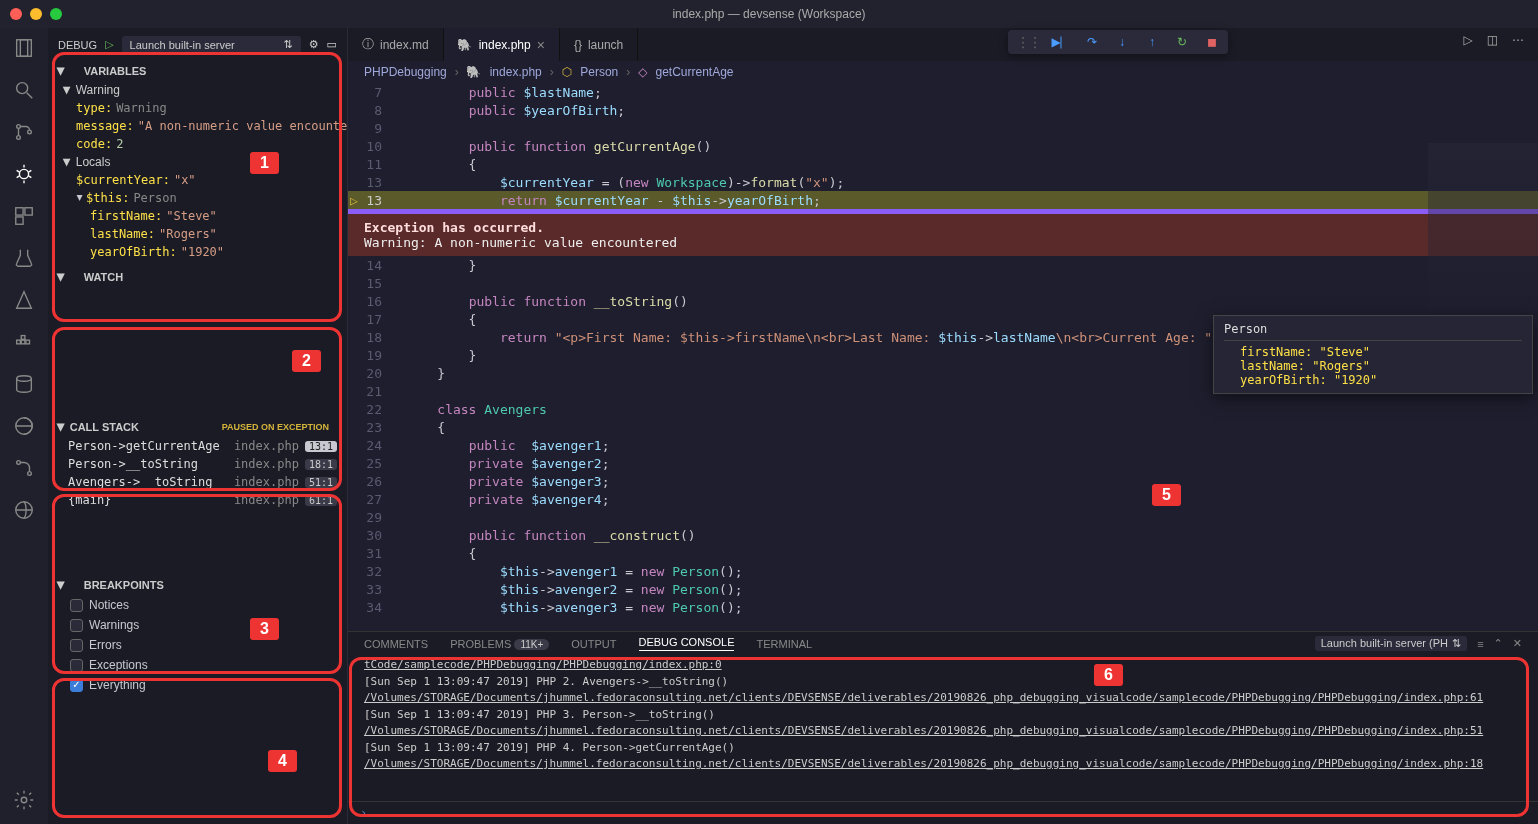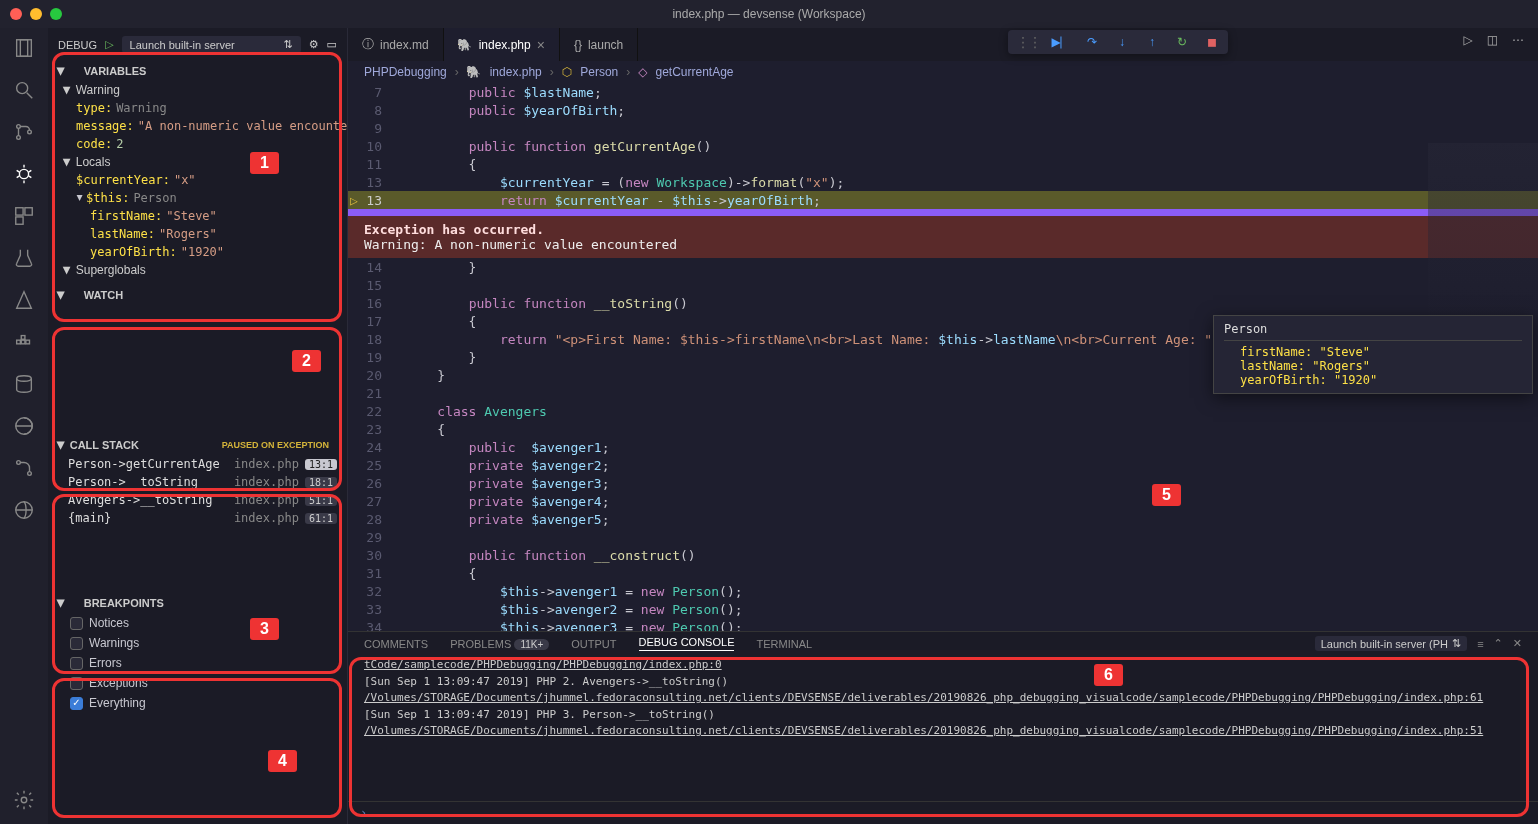--- a/index.html
+++ b/index.html
@@ -117,21 +117,21 @@
   .gutter.hl { color:#ccc; }
   .line-body { flex:1; white-space:pre; padding-left:8px; }
   .kw { color:#c586c0; }
   .fn { color:#dcdcaa; }
   .var { color:#9cdcfe; }
   .cls { color:#4ec9b0; }
   .str { color:#ce9178; }
   .exec-line { background:#5a5a2a; }
   .bp-indicator { position:absolute; left:2px; color:#d4b43a; }
   .exception-banner {
-    background:#5a2a2a; border-top:7px solid #8b5cf6;
+    background:#5a2a2a; border-top:5px solid #8b5cf6;
     padding:6px 16px; color:#eee; font-size:13px;
   }
   .exception-banner .hdr { font-weight:700; color:#ffdddd; }
   .hover-tip {
     position:absolute; left:865px; top:232px; background:#252535;
     border:1px solid #444; padding:6px 10px; font-family:"Menlo","Consolas",monospace;
     font-size:12px; z-index:5; box-shadow:0 4px 16px rgba(0,0,0,.5);
     min-width: 320px;
   }
   .hover-hdr { color:#ddd; border-bottom:1px solid #444; padding-bottom:4px; margin-bottom:4px; }
@@ -153,21 +153,21 @@
   .editor-actions { position:absolute; top:5px; right:14px; display:flex; gap:14px; color:#aaa; }
   .minimap {
     position:absolute; top:60px; right:0; width:110px; height:180px;
     background: linear-gradient(#2a2a3a, #1e1e2e);
     opacity:.4;
   }
   .status-row { display:flex; justify-content:space-between; align-items:center; }
   .paused-badge { font-size:9px; font-weight:700; color:#d4b43a; padding-right:8px; }
   .panel-select {
     background:#2a2a3a; padding:1px 6px; border-radius:3px; color:#ccc;
-    font-size:11px; display:flex; align-items:center; gap:4px;
+    font-size:11px; display:flex; gap:4px;
   }
 </style>
 </head>
 <body>
 
 <div class="titlebar">
   <div class="traffic-lights">
     <div class="tl red"></div>
     <div class="tl yellow"></div>
     <div class="tl green"></div>
@@ -318,24 +318,20 @@
           <span class="var-key">firstName:</span> 
           <span class="var-str">"Steve"</span>
         </div>
       <div class="var-row sub">
           <span class="var-key">lastName:</span> 
           <span class="var-str">"Rogers"</span>
         </div>
       <div class="var-row sub">
           <span class="var-key">yearOfBirth:</span> 
           <span class="var-str">"1920"</span>
-        </div>
-      <div class="var-scope">
-          <span class="chev">▶</span>
-          <span>Superglobals</span>
         </div>
     </div>
 
     <div class="section-hdr">
       <span class="chev">▶</span>
       <span>WATCH</span>
     </div>
     <div style="height:130px"></div>
 
     <div class="section-hdr status-row">
@@ -528,24 +524,20 @@
             <span class="gutter ">25</span>
             <span class="line-body">        <span class="kw">private</span> <span class="var">$avenger2</span>;</span>
           </div>
           <div class="code-line">
             <span class="gutter ">26</span>
             <span class="line-body">        <span class="kw">private</span> <span class="var">$avenger3</span>;</span>
           </div>
           <div class="code-line">
             <span class="gutter ">27</span>
             <span class="line-body">        <span class="kw">private</span> <span class="var">$avenger4</span>;</span>
-          </div>
-          <div class="code-line">
-            <span class="gutter ">28</span>
-            <span class="line-body">        <span class="kw">private</span> <span class="var">$avenger5</span>;</span>
           </div>
           <div class="code-line">
             <span class="gutter ">29</span>
             <span class="line-body"></span>
           </div>
           <div class="code-line">
             <span class="gutter ">30</span>
             <span class="line-body">        <span class="kw">public function</span> <span class="fn">__construct</span>()</span>
           </div>
           <div class="code-line">
@@ -588,20 +580,21 @@
             </div>
           <span>≡</span>
           <span>⌃</span>
           <span>✕</span>
         </div>
       </div>
       <div class="console-out" id="console-out">
           <div><span class="u">tCode/samplecode/PHPDebugging/PHPDebugging/index.php:0</span></div>
           <div>[Sun Sep  1 13:09:47 2019] PHP   2. Avengers-&gt;__toString() <span class="u">/Volumes/STORAGE/Documents/jhummel.fedoraconsulting.net/clients/DEVSENSE/deliverables/20190826_php_debugging_visualcode/samplecode/PHPDebugging/PHPDebugging/index.php:61</span></div>
           <div>[Sun Sep  1 13:09:47 2019] PHP   3. Person-&gt;__toString() <span class="u">/Volumes/STORAGE/Documents/jhummel.fedoraconsulting.net/clients/DEVSENSE/deliverables/20190826_php_debugging_visualcode/samplecode/PHPDebugging/PHPDebugging/index.php:51</span></div>
+          <div>[Sun Sep  1 13:09:47 2019] PHP   4. Person-&gt;getCurrentAge() <span class="u">/Volumes/STORAGE/Documents/jhummel.fedoraconsulting.net/clients/DEVSENSE/deliverables/20190826_php_debugging_visualcode/samplecode/PHPDebugging/PHPDebugging/index.php:18</span></div>
         </div>
       <div class="prompt-row">›</div>
     </div>
   </div>
 </div>
 
 <div class="redbox" style="left:52px; top:52px;  width:290px; height:270px;"></div>
 <div class="redlabel" style="left:250px; top:152px;">1</div>
 <div class="redbox" style="left:52px; top:327px; width:290px; height:164px;"></div>
 <div class="redlabel" style="left:292px; top:350px;">2</div>

